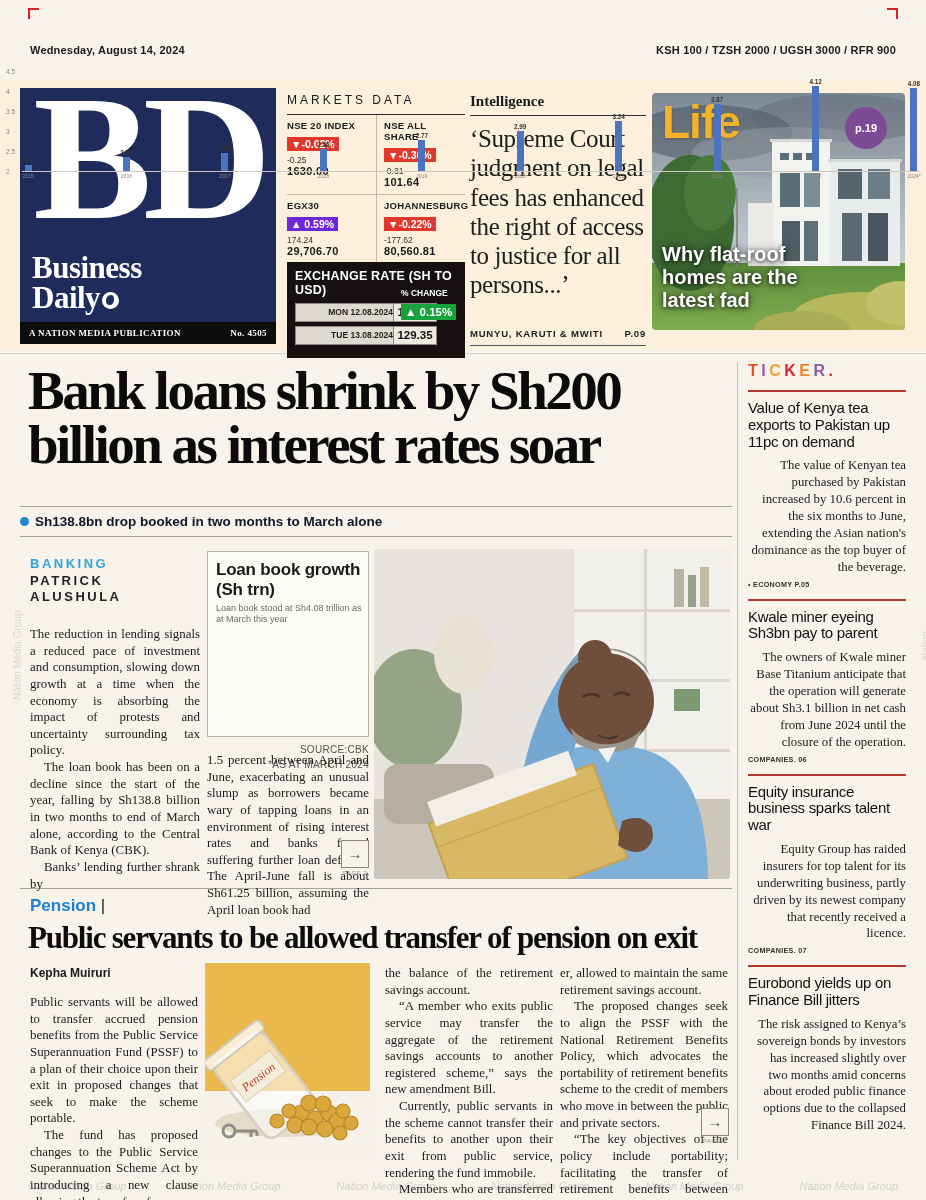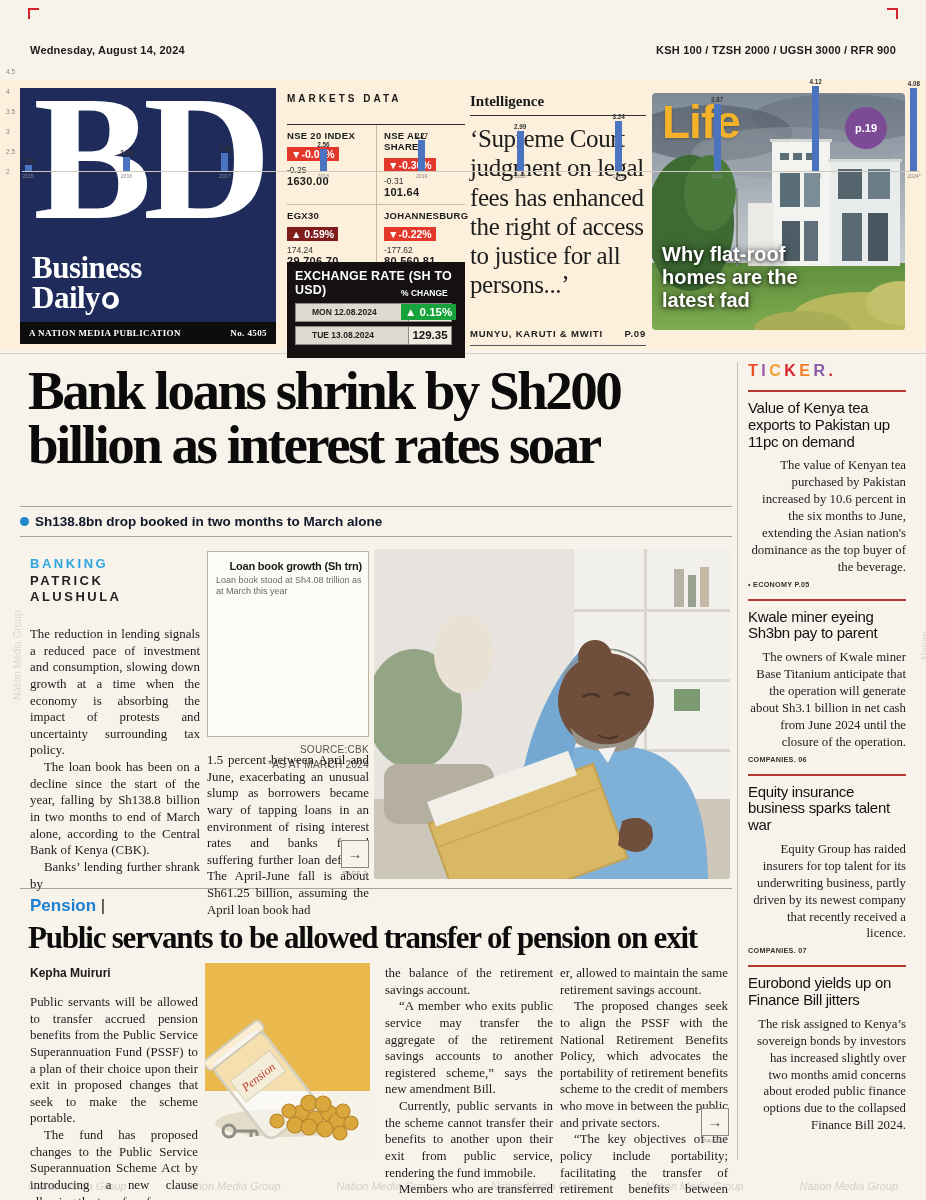--- a/index.html
+++ b/index.html
@@ -15,33 +15,33 @@
   #mastband:after{content:"";position:absolute;left:0;right:0;bottom:-4px;border-bottom:1px solid #d8cfc0;}
   
   #bdlogo{position:absolute;top:88px;left:20px;width:256px;height:256px;background:#1f2b5b;}
   #bd-initials{position:absolute;top:-26px;left:0;right:0;text-align:center;color:#fff;font-weight:bold;font-size:178px;letter-spacing:-9px;line-height:1.08;}
   #bd-name{position:absolute;left:12px;bottom:32px;color:#fff;font-weight:bold;font-size:31px;line-height:.95;letter-spacing:-.5px;}
   #bd-globe{display:inline-block;width:17px;height:17px;background:#fff;border-radius:50%;position:relative;vertical-align:-1px;margin-left:2px;}
   #bd-globe:after{content:"";position:absolute;left:4px;top:3px;width:8px;height:10px;background:#1f2b5b;border-radius:60% 40% 55% 45%;}
   #bd-bar{position:absolute;left:0;right:0;bottom:0;height:22px;background:#0d0d0d;color:#fff;display:flex;justify-content:space-between;align-items:center;padding:0 9px;font-size:9px;font-weight:bold;letter-spacing:.4px;}
   
   #markets{position:absolute;top:93px;left:287px;width:178px;}
-  #mk-title{font-size:10px;font-weight:bold;letter-spacing:3px;border-bottom:1.5px solid #2b2b2b;padding-bottom:20px;}
+  #mk-title{font-size:12px;font-weight:normal;letter-spacing:3px;border-bottom:1.5px solid #2b2b2b;padding-bottom:7px;}
   .mk-grid{display:flex;flex-wrap:wrap;}
   .mk-cell{width:50%;box-sizing:border-box;padding:5px 4px 6px 0;border-bottom:1px solid #cbb89f;}
   .mk-cell:nth-child(even){padding-left:7px;border-left:1px solid #cbb89f;}
   .mk-name{font-size:9.5px;font-weight:bold;letter-spacing:.3px;margin-bottom:3px;}
   .mk-badge{display:inline-block;color:#fff;font-weight:bold;font-size:10.5px;padding:1px 4px;margin-bottom:4px;}
-  .mk-badge.down{background:#e2382c;} .mk-badge.up{background:#7f1d1d;}
+  .mk-badge.down{background:#e2382c;} .mk-badge.up{background:#6d28d9;}
   .mk-change{font-size:8.5px;color:#333;} .mk-value{font-size:11px;font-weight:bold;letter-spacing:.3px;}
   
   #exch{position:absolute;top:262px;left:287px;width:178px;background:#141110;color:#fff;padding:7px 8px 9px;box-sizing:border-box;}
   #exch-title{font-size:12.5px;font-weight:bold;letter-spacing:.2px;margin-bottom:6px;}
   .ex-row{display:flex;margin-bottom:4px;}
-  .ex-date{width:96px;background:#dedacf;color:#222;border:1px solid #8a8a85;font-size:8.5px;font-weight:bold;line-height:17px;padding-left:16px;}
+  .ex-date{width:96px;background:#dedacf;color:#222;border:1px solid #8a8a85;font-size:8.5px;font-weight:bold;line-height:17px;padding-left:1px;text-align:right;}
   .ex-rate{width:42px;background:#edeade;color:#111;border:1px solid #8a8a85;border-left:none;font-size:11.5px;font-weight:bold;text-align:center;line-height:17px;}
   #ex-right{position:absolute;right:8px;top:26px;width:56px;text-align:left;}
   #ex-chg-label{font-size:8.5px;font-weight:bold;margin-bottom:4px;}
   #ex-chg-badge{background:#17a23b;color:#fff;font-size:11.5px;font-weight:bold;padding:2px 4px;display:inline-block;}
   
   #intel{position:absolute;top:93px;left:470px;width:176px;height:252px;border-bottom:1px solid #555;}
   #intel-label{font-family:"Liberation Serif",serif;font-size:15px;font-weight:bold;border-bottom:1.5px solid #333;padding-bottom:5px;}
   #intel-quote{font-family:"Liberation Serif",serif;font-size:25px;line-height:1.17;color:#1d1d1d;margin-top:8px;letter-spacing:-.4px;}
   #intel-foot{position:absolute;bottom:6px;left:0;right:0;display:flex;justify-content:space-between;font-size:9.5px;font-weight:bold;letter-spacing:.8px;color:#222;}
   
@@ -58,21 +58,21 @@
   #mid-divider{position:absolute;top:888px;left:20px;width:712px;height:1px;background:#a9a398;}
   
   #bk-kicker{position:absolute;top:556px;left:30px;font-size:13px;font-weight:bold;letter-spacing:2.5px;color:#2ba6e0;}
   #bk-author{position:absolute;top:573px;left:30px;font-size:13px;font-weight:bold;letter-spacing:2.5px;color:#222;line-height:1.25;}
   .bodytext{font-family:"Liberation Serif",serif;font-size:12.9px;line-height:1.29;text-align:justify;color:#1c1c1c;}
   .bodytext p{margin:0;} .bodytext p + p{text-indent:14px;}
   #bk-col1{position:absolute;top:626px;left:30px;width:170px;}
   #bk-col2{position:absolute;top:752px;left:207px;width:162px;}
   
   #chartbox{position:absolute;top:551px;left:207px;width:162px;height:186px;background:#fdfbf6;border:1px solid #b9b2a4;box-sizing:border-box;padding:8px 6px 2px 8px;}
-  #ch-title{font-size:11px;font-weight:bold;letter-spacing:-.2px;text-align:right;}
+  #ch-title{font-size:17px;font-weight:bold;letter-spacing:-.2px;}
   #ch-sub{font-size:9px;color:#6b6b66;line-height:1.25;margin-top:3px;}
   #ch-plot{position:absolute;left:22px;right:6px;top:66px;height:114px;}
   #bars{position:absolute;left:0;right:0;bottom:8px;height:100px;display:flex;align-items:flex-end;justify-content:space-between;border-bottom:1px solid #cfc9bd;}
   .bar-col{width:12px;display:flex;flex-direction:column;align-items:center;justify-content:flex-end;position:relative;}
   .bar-val{font-size:6.3px;font-weight:bold;color:#333;margin-bottom:1px;white-space:nowrap;}
   .bar{width:7px;}
   .bar-x{position:absolute;bottom:-8px;font-size:5.2px;color:#8a8a84;white-space:nowrap;}
   .ytick{position:absolute;left:-16px;font-size:6.5px;color:#8a8a84;}
   #ch-src{position:absolute;top:742px;left:207px;width:162px;text-align:right;font-size:10px;color:#55524c;line-height:1.5;letter-spacing:.3px;}
   

